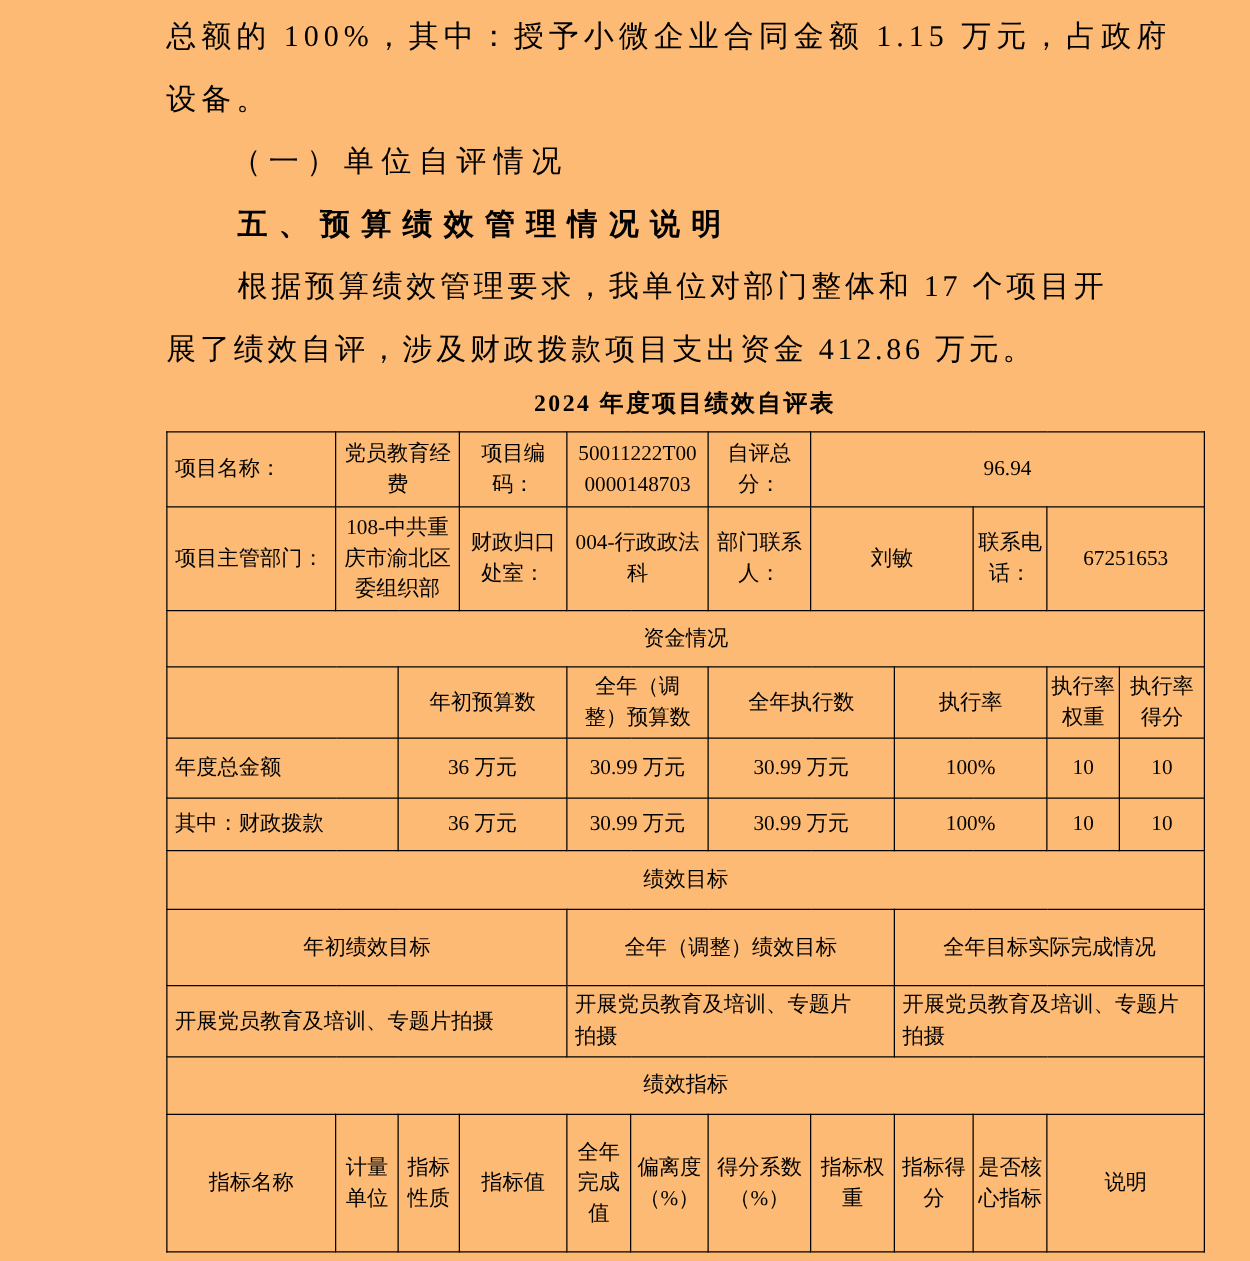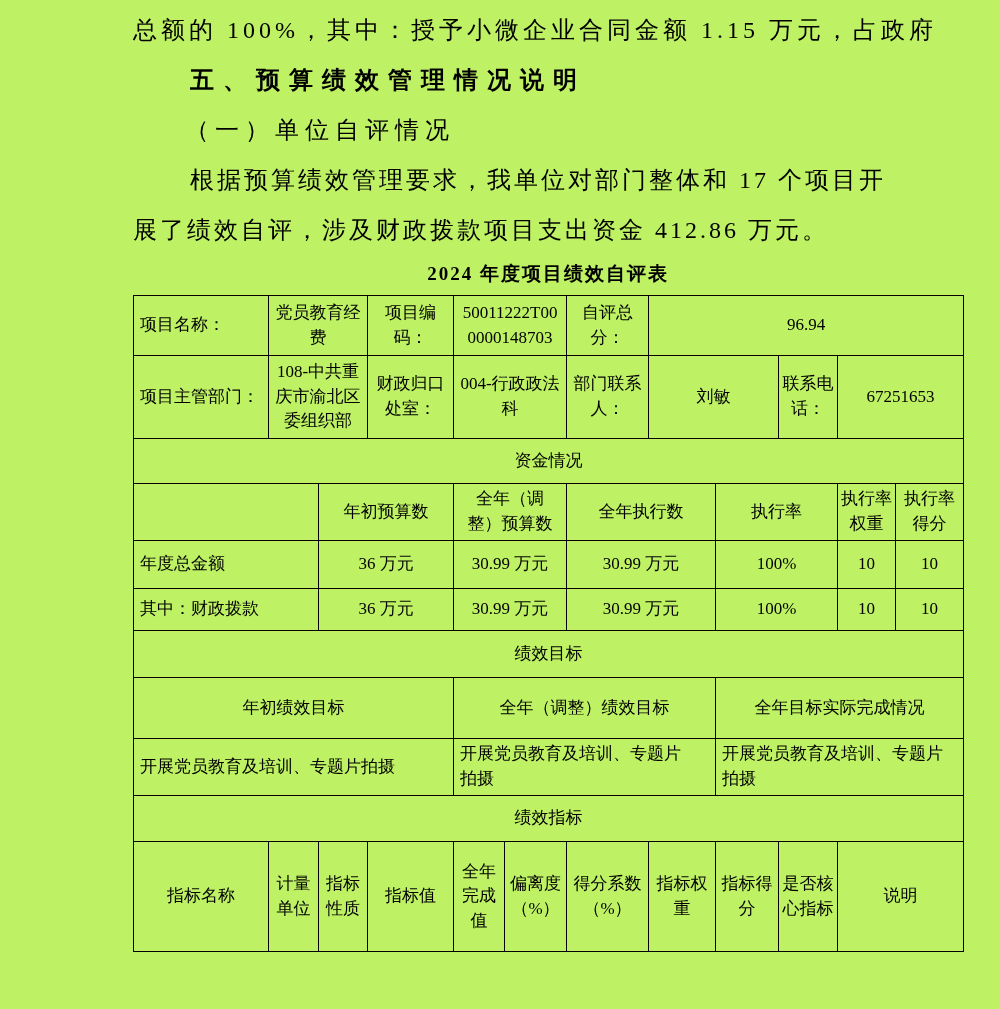--- a/index.html
+++ b/index.html
@@ -1,21 +1,21 @@
 <!DOCTYPE html>
 <html><head>
 <meta charset="utf-8">
 <style>
   * { margin: 0; padding: 0; box-sizing: border-box; }
   html, body { background: #ffffff; }
   .page {
     position: relative;
     width: 1000px;
     height: 1009px;
-    background: #bef264;
+    background: #fdba74;
     overflow: hidden;
     color: #000000;
     font-family: "Liberation Serif", serif;
   }
   .content { padding: 5px 0 0 133px; }
 
   .line { height: 50px; line-height: 50px; font-size: 24px; white-space: nowrap; }
   .intro { letter-spacing: 4px; }
   .heading-bold {
     font-family: "Liberation Sans", sans-serif;
@@ -66,23 +66,24 @@
   tr.band3 { height: 46px; }
   tr.ih { height: 110px; }
 </style>
 </head>
 <body>
 
 <div class="page">
   <div class="content">
 
     <div class="line intro">总额的 100%，其中：授予小微企业合同金额 1.15 万元，占政府</div>
-
+    <div class="line intro">设备。</div>
+
+    <div class="line heading-kai">（一）单位自评情况</div>
     <div class="line heading-bold">五、预算绩效管理情况说明</div>
-    <div class="line heading-kai">（一）单位自评情况</div>
 
     <div class="line kai indent">根据预算绩效管理要求，我单位对部门整体和 17 个项目开</div>
     <div class="line kai">展了绩效自评，涉及财政拨款项目支出资金 412.86 万元。</div>
 
     <div class="table-title">2024 年度项目绩效自评表</div>
 
     <table class="eval">
       <colgroup>
         <col style="width:135px">
           <col style="width:50px">

